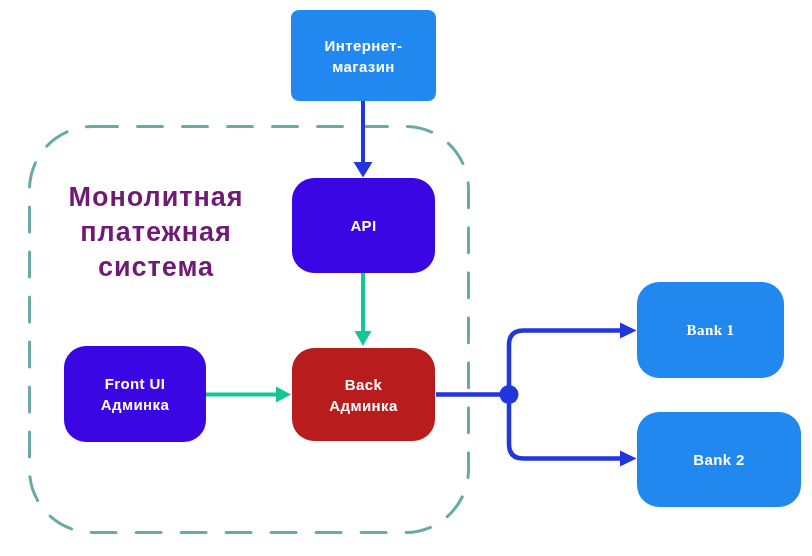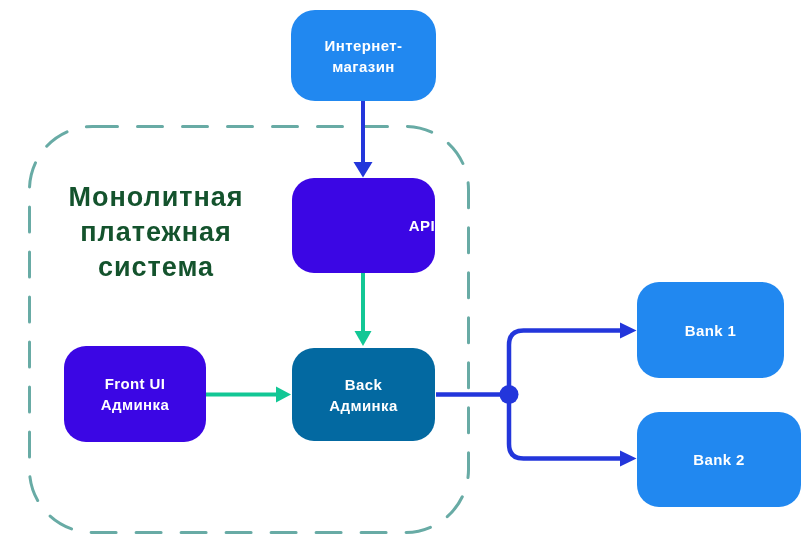--- a/index.html
+++ b/index.html
@@ -33,33 +33,33 @@
     text-align: center;
     color: #ffffff;
     font-weight: bold;
     font-size: 15px;
     line-height: 21px;
     letter-spacing: 0.4px;
     border-radius: 22px;
   }
   .node-blue   { background: #2188F0; }
   .node-purple { background: #3B06E4; }
-  .node-green  { background: #0369a1; }
+  .node-green  { background: #b91c1c; }
   .boundary-label {
     position: absolute;
     z-index: 2;
     left: 46px;
     top: 180px;
     width: 220px;
     text-align: center;
     font-weight: bold;
     font-size: 27px;
     line-height: 35px;
     letter-spacing: 1px;
-    color: #14532d;
+    color: #701a75;
   }
 </style>
 </head>
 <body>
 
 <div class="stage">
 
   <svg class="connector-layer" width="812" height="556" viewBox="0 0 812 556" xmlns="http://www.w3.org/2000/svg">
 
     <rect x="29.5" y="126.5" width="439" height="406" rx="63" ry="63" fill="none" stroke="#68ABA5" stroke-width="3" stroke-dasharray="25 20" stroke-linecap="round"></rect>
@@ -79,40 +79,40 @@
     <polygon points="620,322.5 620,338.5 636.5,330.5" fill="#2336DB"></polygon>
 
     <path d="M 509 395 V 444 Q 509 458.5 523.5 458.5 H 621" fill="none" stroke="#2336DB" stroke-width="4.5"></path>
     <polygon points="620,450.5 620,466.5 636.5,458.5" fill="#2336DB"></polygon>
 
     <circle cx="509" cy="394.5" r="9.5" fill="#2336DB"></circle>
   </svg>
 
   <div class="boundary-label">Монолитная платежная система</div>
 
-  <div class="node node-blue" style="left:291px; top:10px; width:145px; height:91px; border-radius:24px;">
+  <div class="node node-blue" style="left:291px; top:10px; width:145px; height:91px; border-radius:8px;">
     <span>Интернет-</span>
     <span>магазин</span>
   </div>
 
-  <div class="node node-purple" style="left:292px; top:178px; width:143px; height:95px;align-items:flex-end;">
+  <div class="node node-purple" style="left:292px; top:178px; width:143px; height:95px;">
     <span>API</span>
   </div>
 
   <div class="node node-purple" style="left:64px; top:346px; width:142px; height:96px;">
     <span>Front UI</span>
     <span>Админка</span>
   </div>
 
   <div class="node node-green" style="left:292px; top:348px; width:143px; height:93px;">
     <span>Back</span>
     <span>Админка</span>
   </div>
 
-  <div class="node node-blue" style="left:637px; top:282px; width:147px; height:96px;">
+  <div class="node node-blue" style="left:637px; top:282px; width:147px; height:96px;font-family:Liberation Serif, serif;">
     <span>Bank 1</span>
   </div>
 
   <div class="node node-blue" style="left:637px; top:412px; width:164px; height:95px;">
     <span>Bank 2</span>
   </div>
 
 </div>
 
 </body></html>

